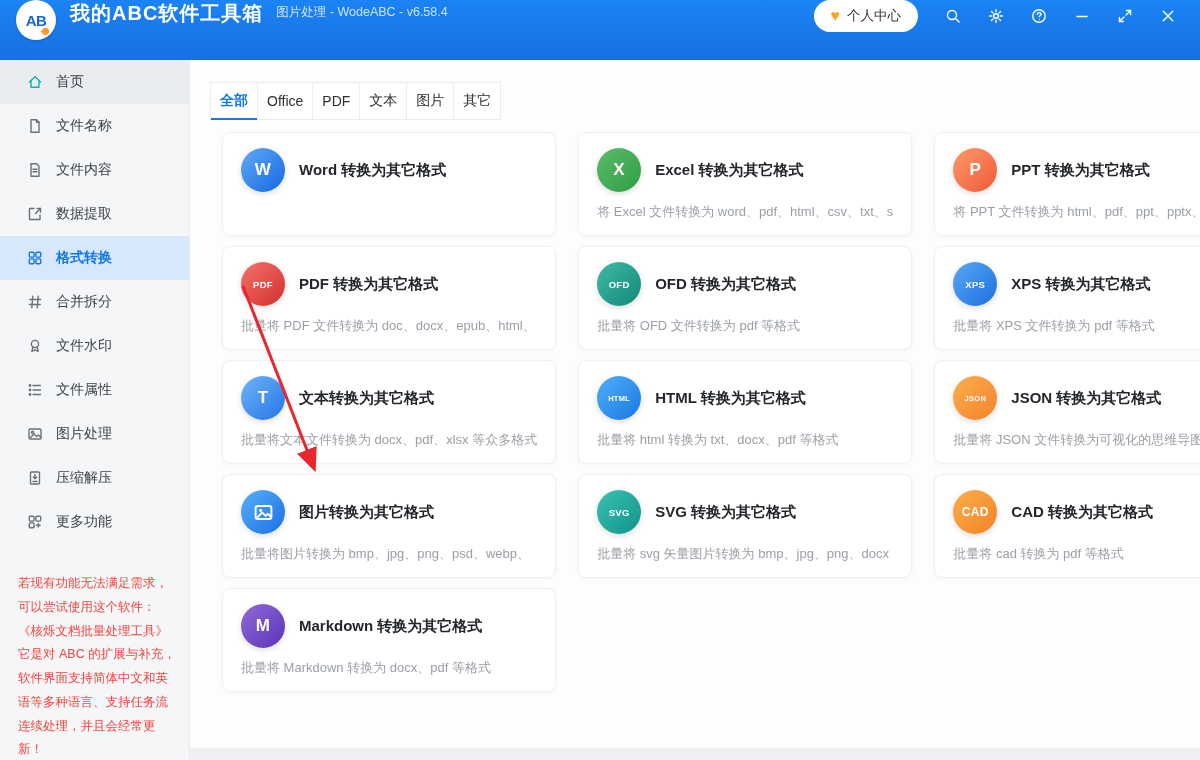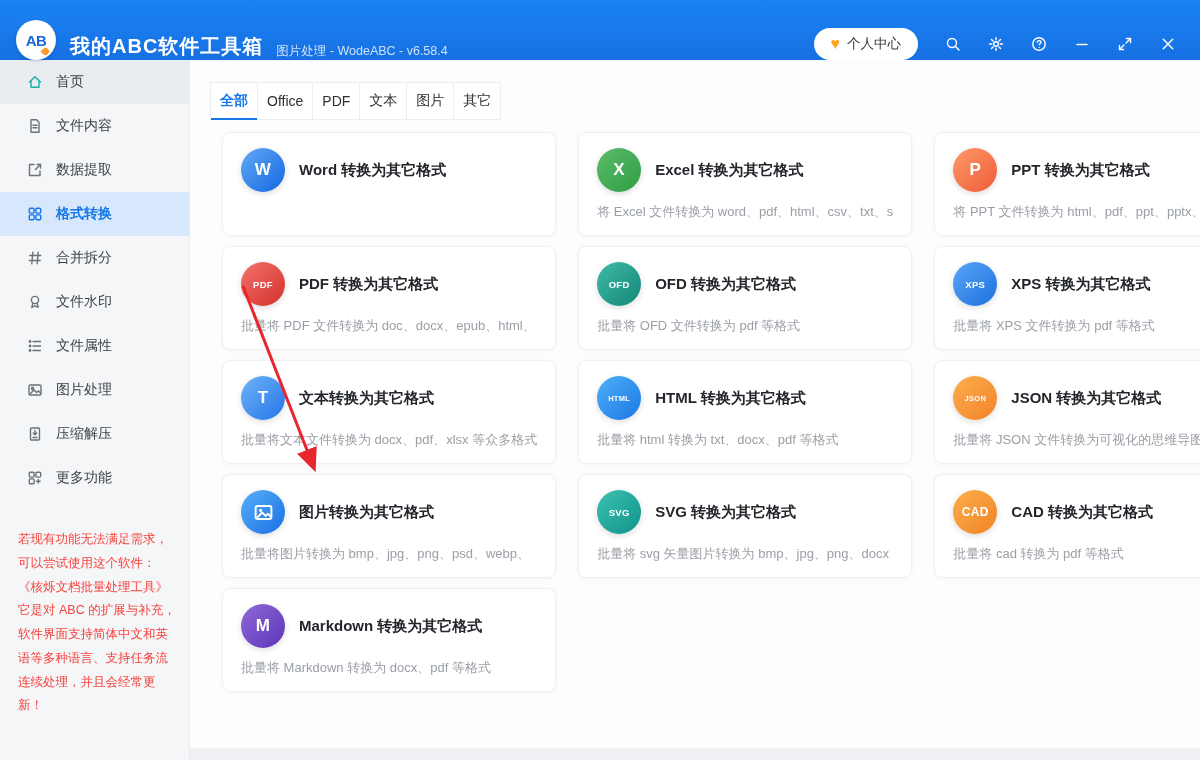--- a/index.html
+++ b/index.html
@@ -3,21 +3,21 @@
 <meta charset="utf-8">
 <style>
   * { margin:0; padding:0; box-sizing:border-box; }
   html,body { width:1200px; height:760px; overflow:hidden; }
   body { font-family:"Liberation Sans","DejaVu Sans",sans-serif; background:#fff; position:relative; }
   button { font-family:inherit; }
 
   
   .titlebar { position:absolute; top:0; left:0; right:0; height:60px;
     background:linear-gradient(180deg,#1b83f4,#1670e2);
-    display:flex; align-items:flex-end; padding:0 24px 0 16px; color:#fff; z-index:5; }
+    display:flex; align-items:flex-start; padding:0 24px 0 16px; color:#fff; z-index:5; }
   .logo { width:40px; height:40px; border-radius:50%; background:#fff; flex:none;
     display:flex; align-items:center; justify-content:center; position:relative;
     box-shadow:0 1px 3px rgba(0,0,0,.18); }
   .logo-text { font-weight:800; font-size:15px; color:#1766d9; letter-spacing:-0.5px; }
   .logo::after { content:""; position:absolute; bottom:5px; right:7px; width:7px; height:7px;
     background:#ff9b2a; border-radius:50% 50% 50% 0; transform:rotate(45deg); }
   .app-title { margin-left:14px; font-size:20px; font-weight:700; letter-spacing:1px; }
   .app-subtitle { margin-left:13px; font-size:12.5px; color:rgba(255,255,255,.78); margin-top:4px; }
   .tb-right { margin-left:auto; display:flex; align-items:center; gap:27px; }
   .user-center { height:32px; border-radius:16px; background:#fff; border:1px solid rgba(255,255,255,.65);
@@ -138,20 +138,29 @@
   <div class="side-item home-item">
     <span class="side-icon">
             <svg viewBox="0 0 16 16" width="16" height="16" fill="none" stroke="currentColor" stroke-width="1.4" stroke-linecap="round" stroke-linejoin="round">
               <path d="M2.5 8 8 2.8 13.5 8"></path>
               <path d="M4 7v6.3h8V7"></path>
             </svg>
           </span>
     <span class="side-label">首页</span>
   </div>
 
+  <div class="side-item">
+    <span class="side-icon">
+            <svg viewBox="0 0 16 16" width="16" height="16" fill="none" stroke="currentColor" stroke-width="1.4" stroke-linecap="round" stroke-linejoin="round">
+              <path d="M4 1.8h5.5L12 4.3v9.9H4z"></path>
+              <path d="M9.5 1.8v2.5H12"></path>
+            </svg>
+          </span>
+    <span class="side-label">文件名称</span>
+  </div>
 
   <div class="side-item">
     <span class="side-icon">
             <svg viewBox="0 0 16 16" width="16" height="16" fill="none" stroke="currentColor" stroke-width="1.4" stroke-linecap="round" stroke-linejoin="round">
               <path d="M4 1.8h5.5L12 4.3v9.9H4z"></path>
               <path d="M6 7.2h4M6 9.7h4"></path>
             </svg>
           </span>
     <span class="side-label">文件内容</span>
   </div>

